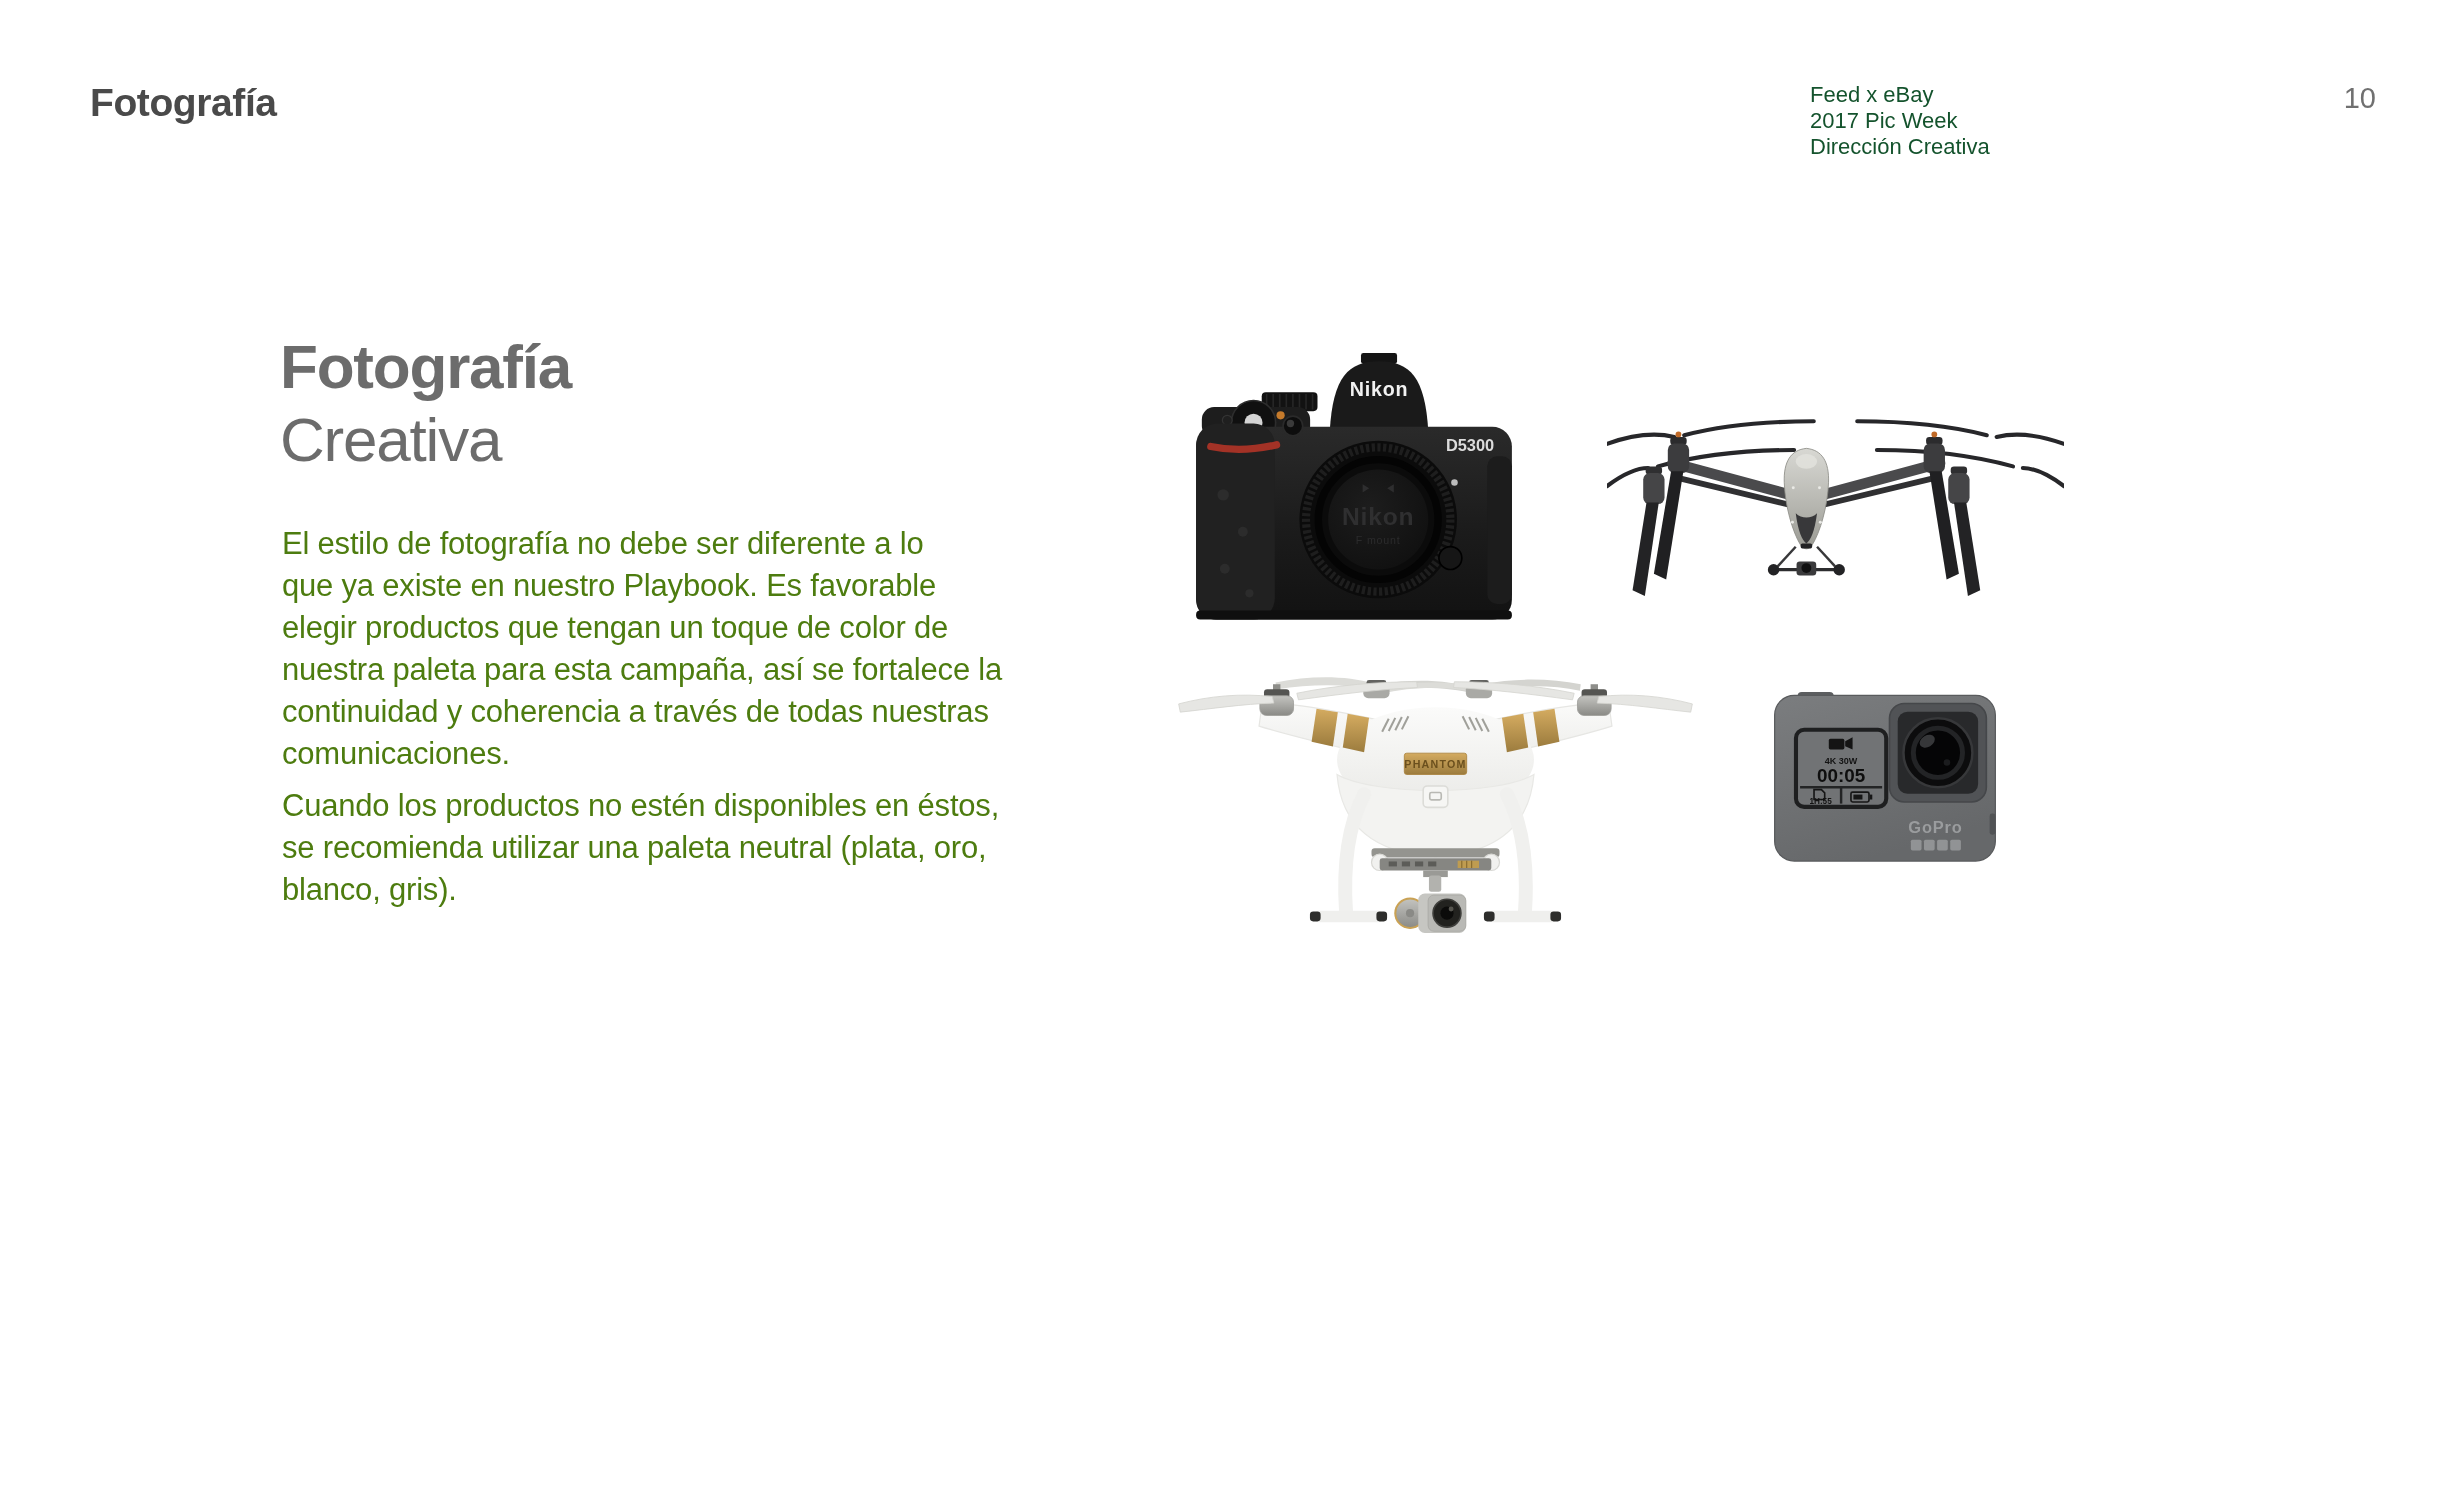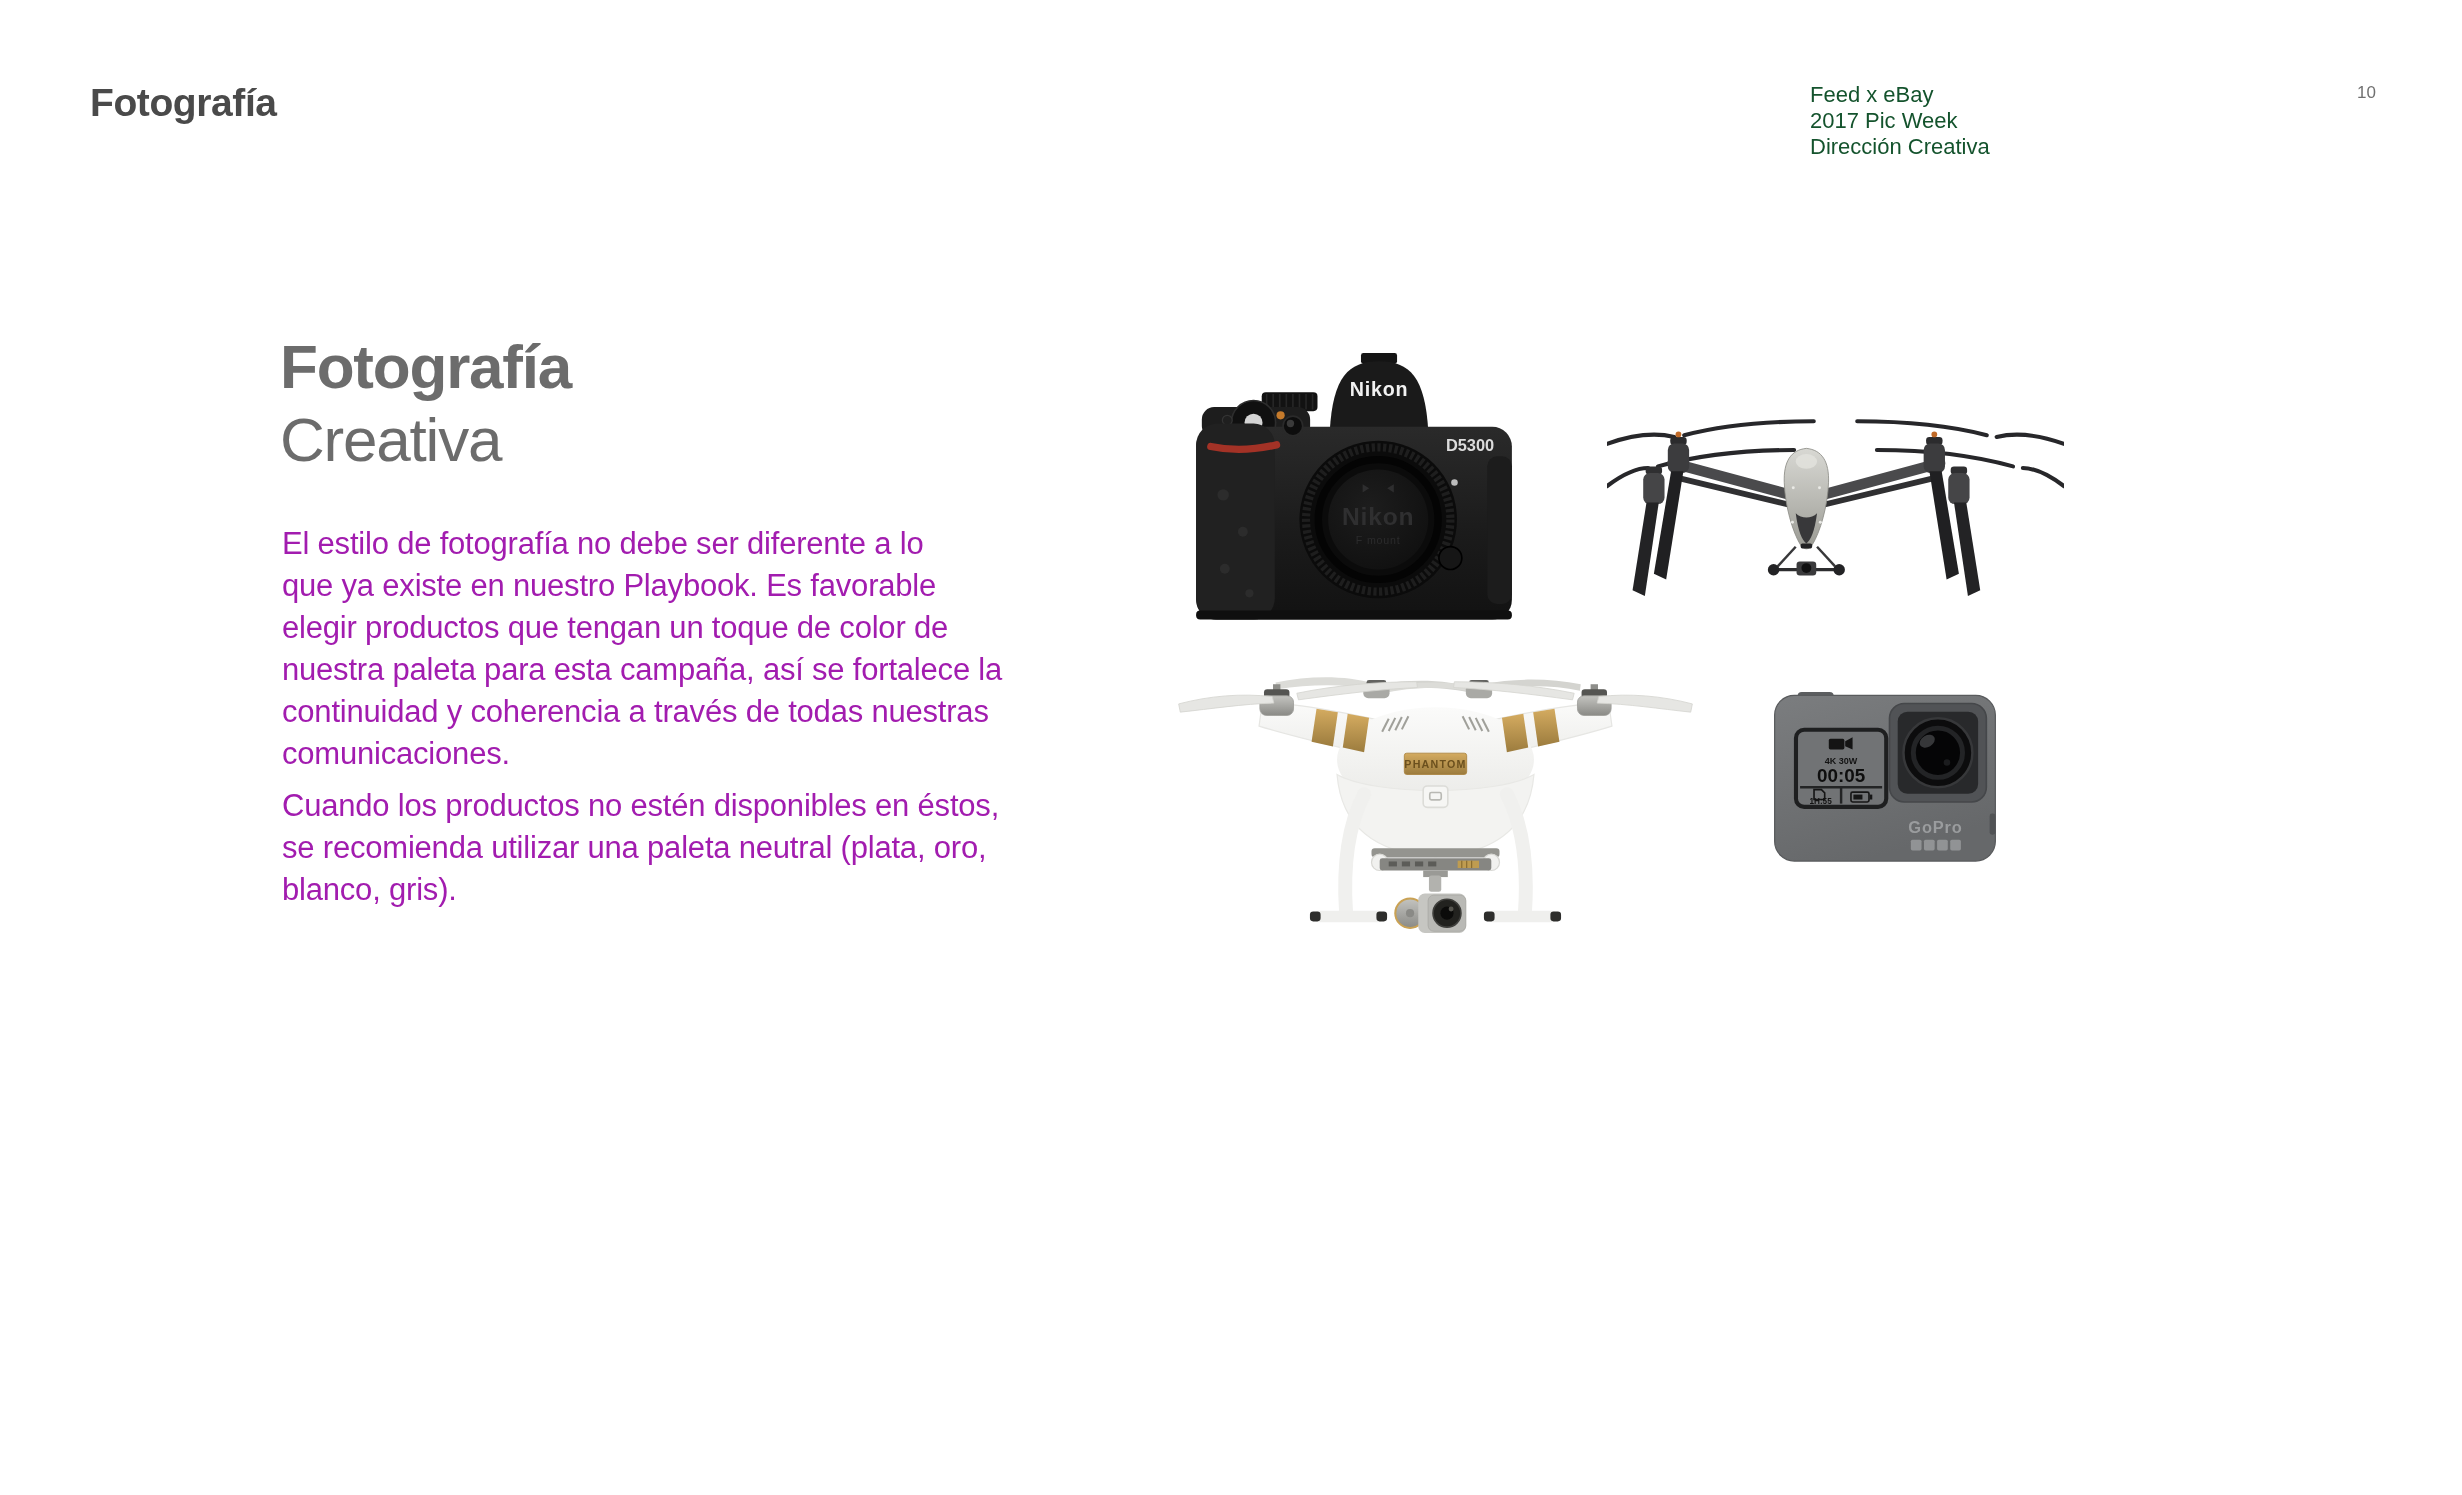--- a/index.html
+++ b/index.html
@@ -15,31 +15,31 @@
     font-size:39px; font-weight:bold; color:#4a4a4a;
     letter-spacing:-0.4px; line-height:1;
   }
   .meta {
     position:absolute; left:1810px; top:82px;
     font-size:22px; line-height:26px; color:#14532d;
     white-space:pre-line;
   }
   .pagenum {
     position:absolute; left:2290px; top:84px; width:86px;
-    text-align:right; font-size:17px; color:#707070; line-height:1;
+    text-align:right; font-size:29px; color:#707070; line-height:1;
   }
   .title {
     position:absolute; left:280px; top:330px;
     font-size:62px; line-height:73px; color:#6c6c6c;
     letter-spacing:-1.2px;
   }
   .title .t-bold { font-weight:bold; }
   .body-text {
     position:absolute; left:282px; width:829px;
-    font-size:31px; line-height:42px; color:#a21caf;
+    font-size:31px; line-height:42px; color:#4d7c0f;
     white-space:pre-line; letter-spacing:-0.2px;
   }
   #para1 { top:523px; }
   #para2 { top:785px; }
   .product { position:absolute; }
   #prod-nikon   { left:1192px; top:351px; width:324px;  height:273px; }
   #prod-inspire { left:1607px; top:409px; width:457px;  height:205px; }
   #prod-phantom { left:1177px; top:671px; width:517px;  height:271px; }
   #prod-gopro   { left:1773px; top:692px; width:224px;  height:174px; }
   .product svg { width:100%; height:100%; display:block; }

